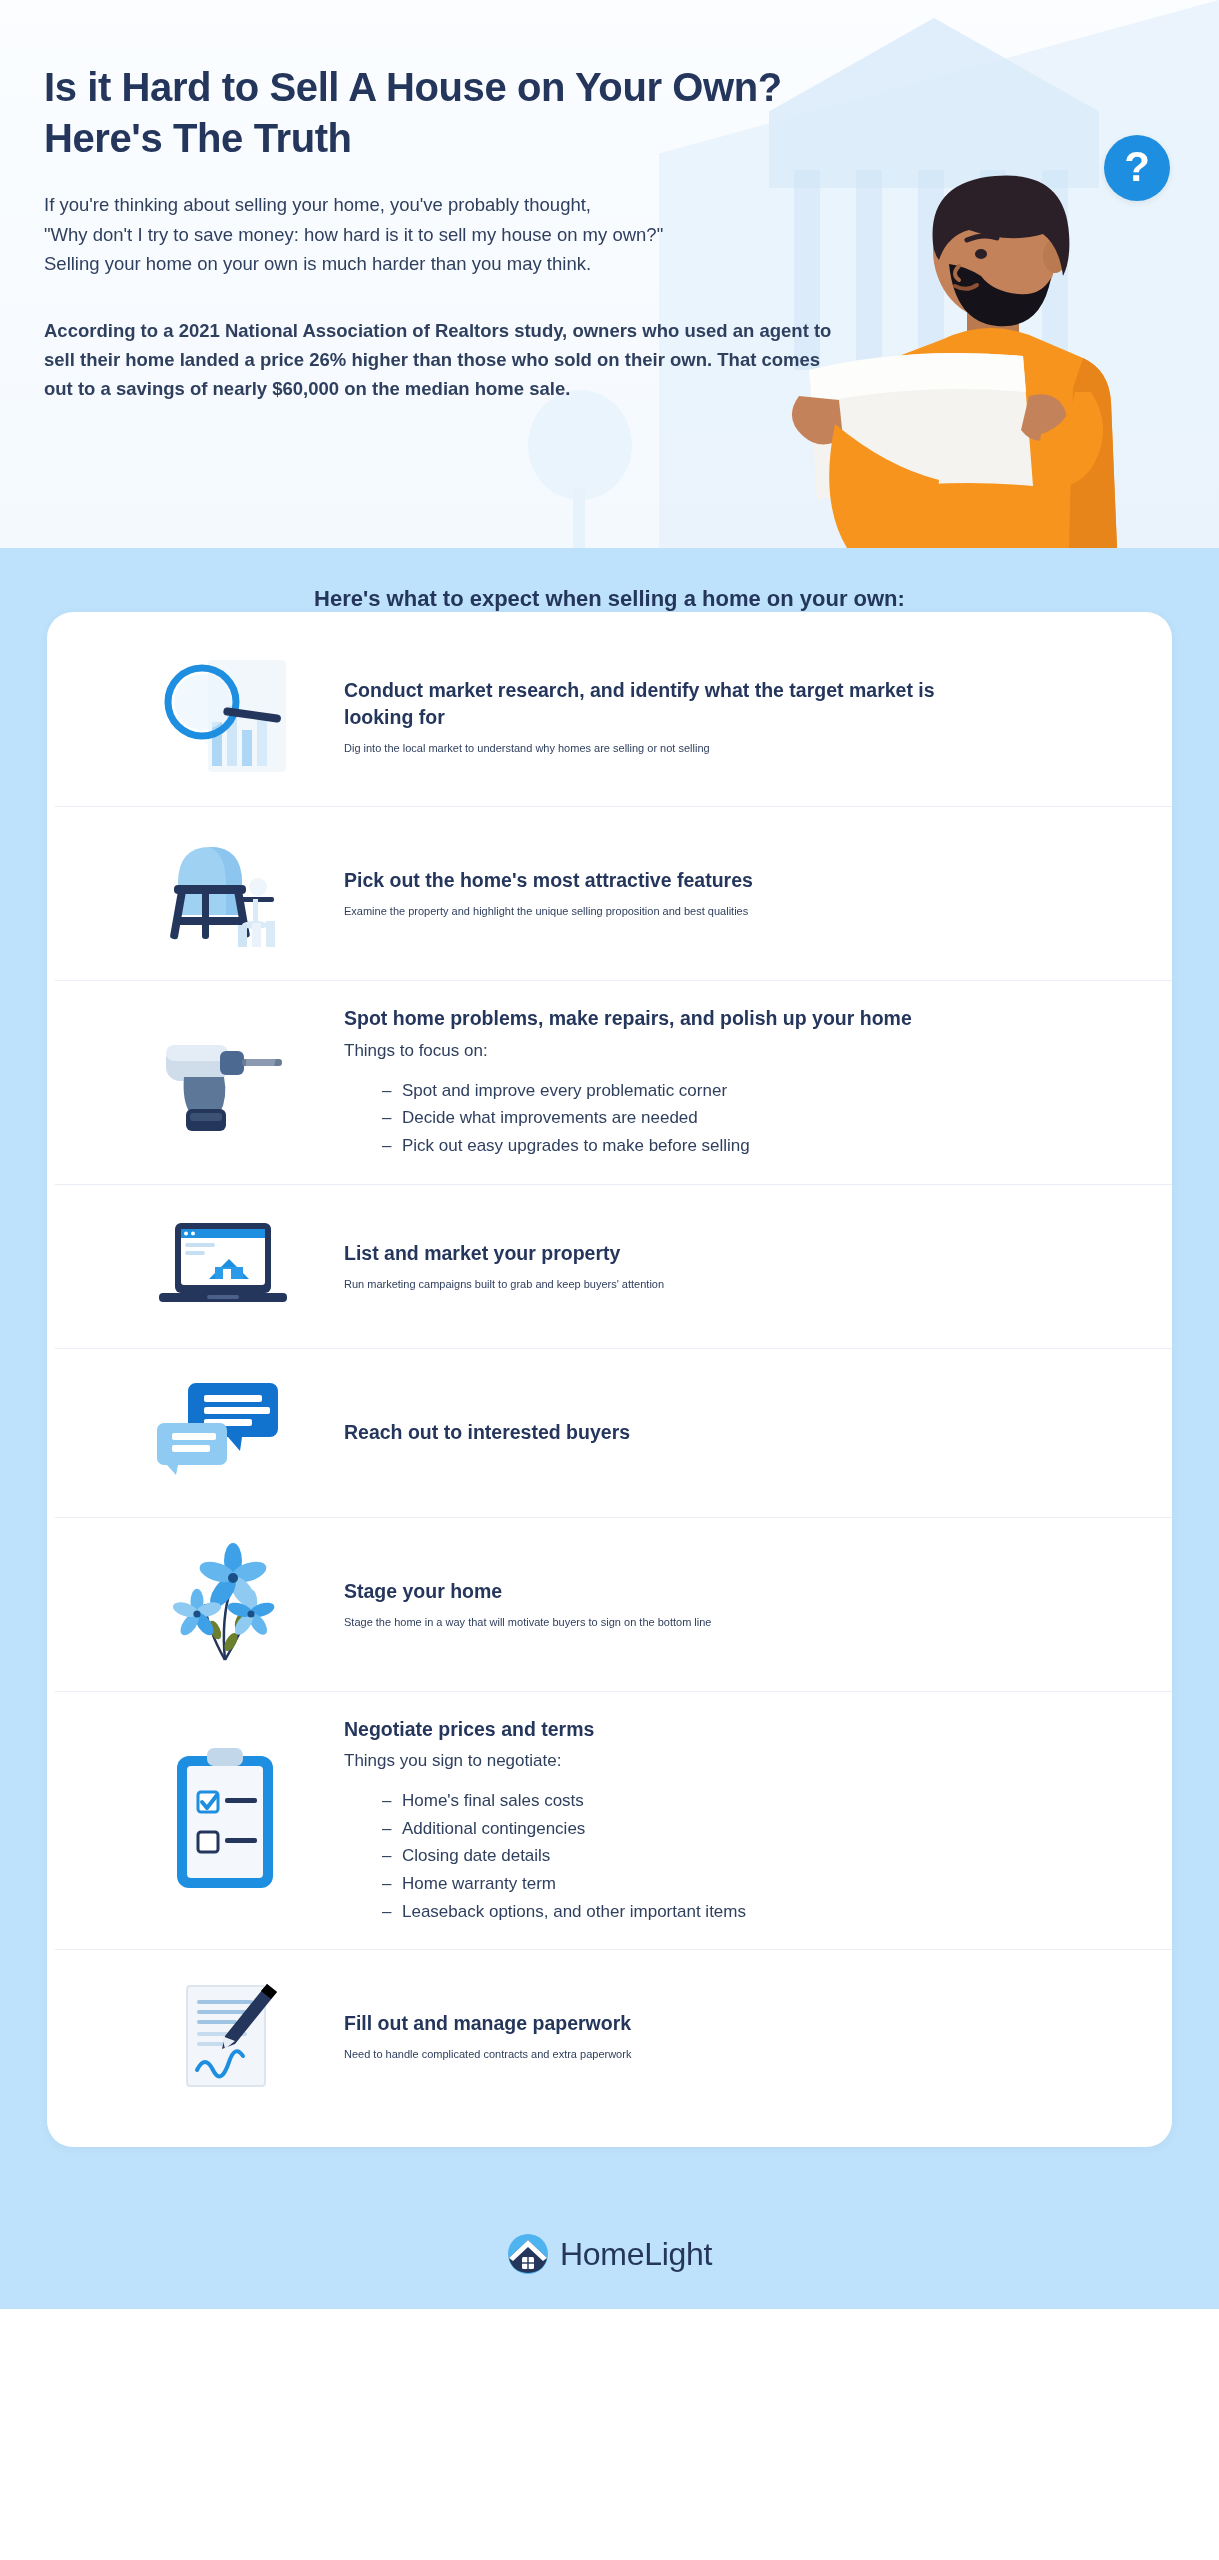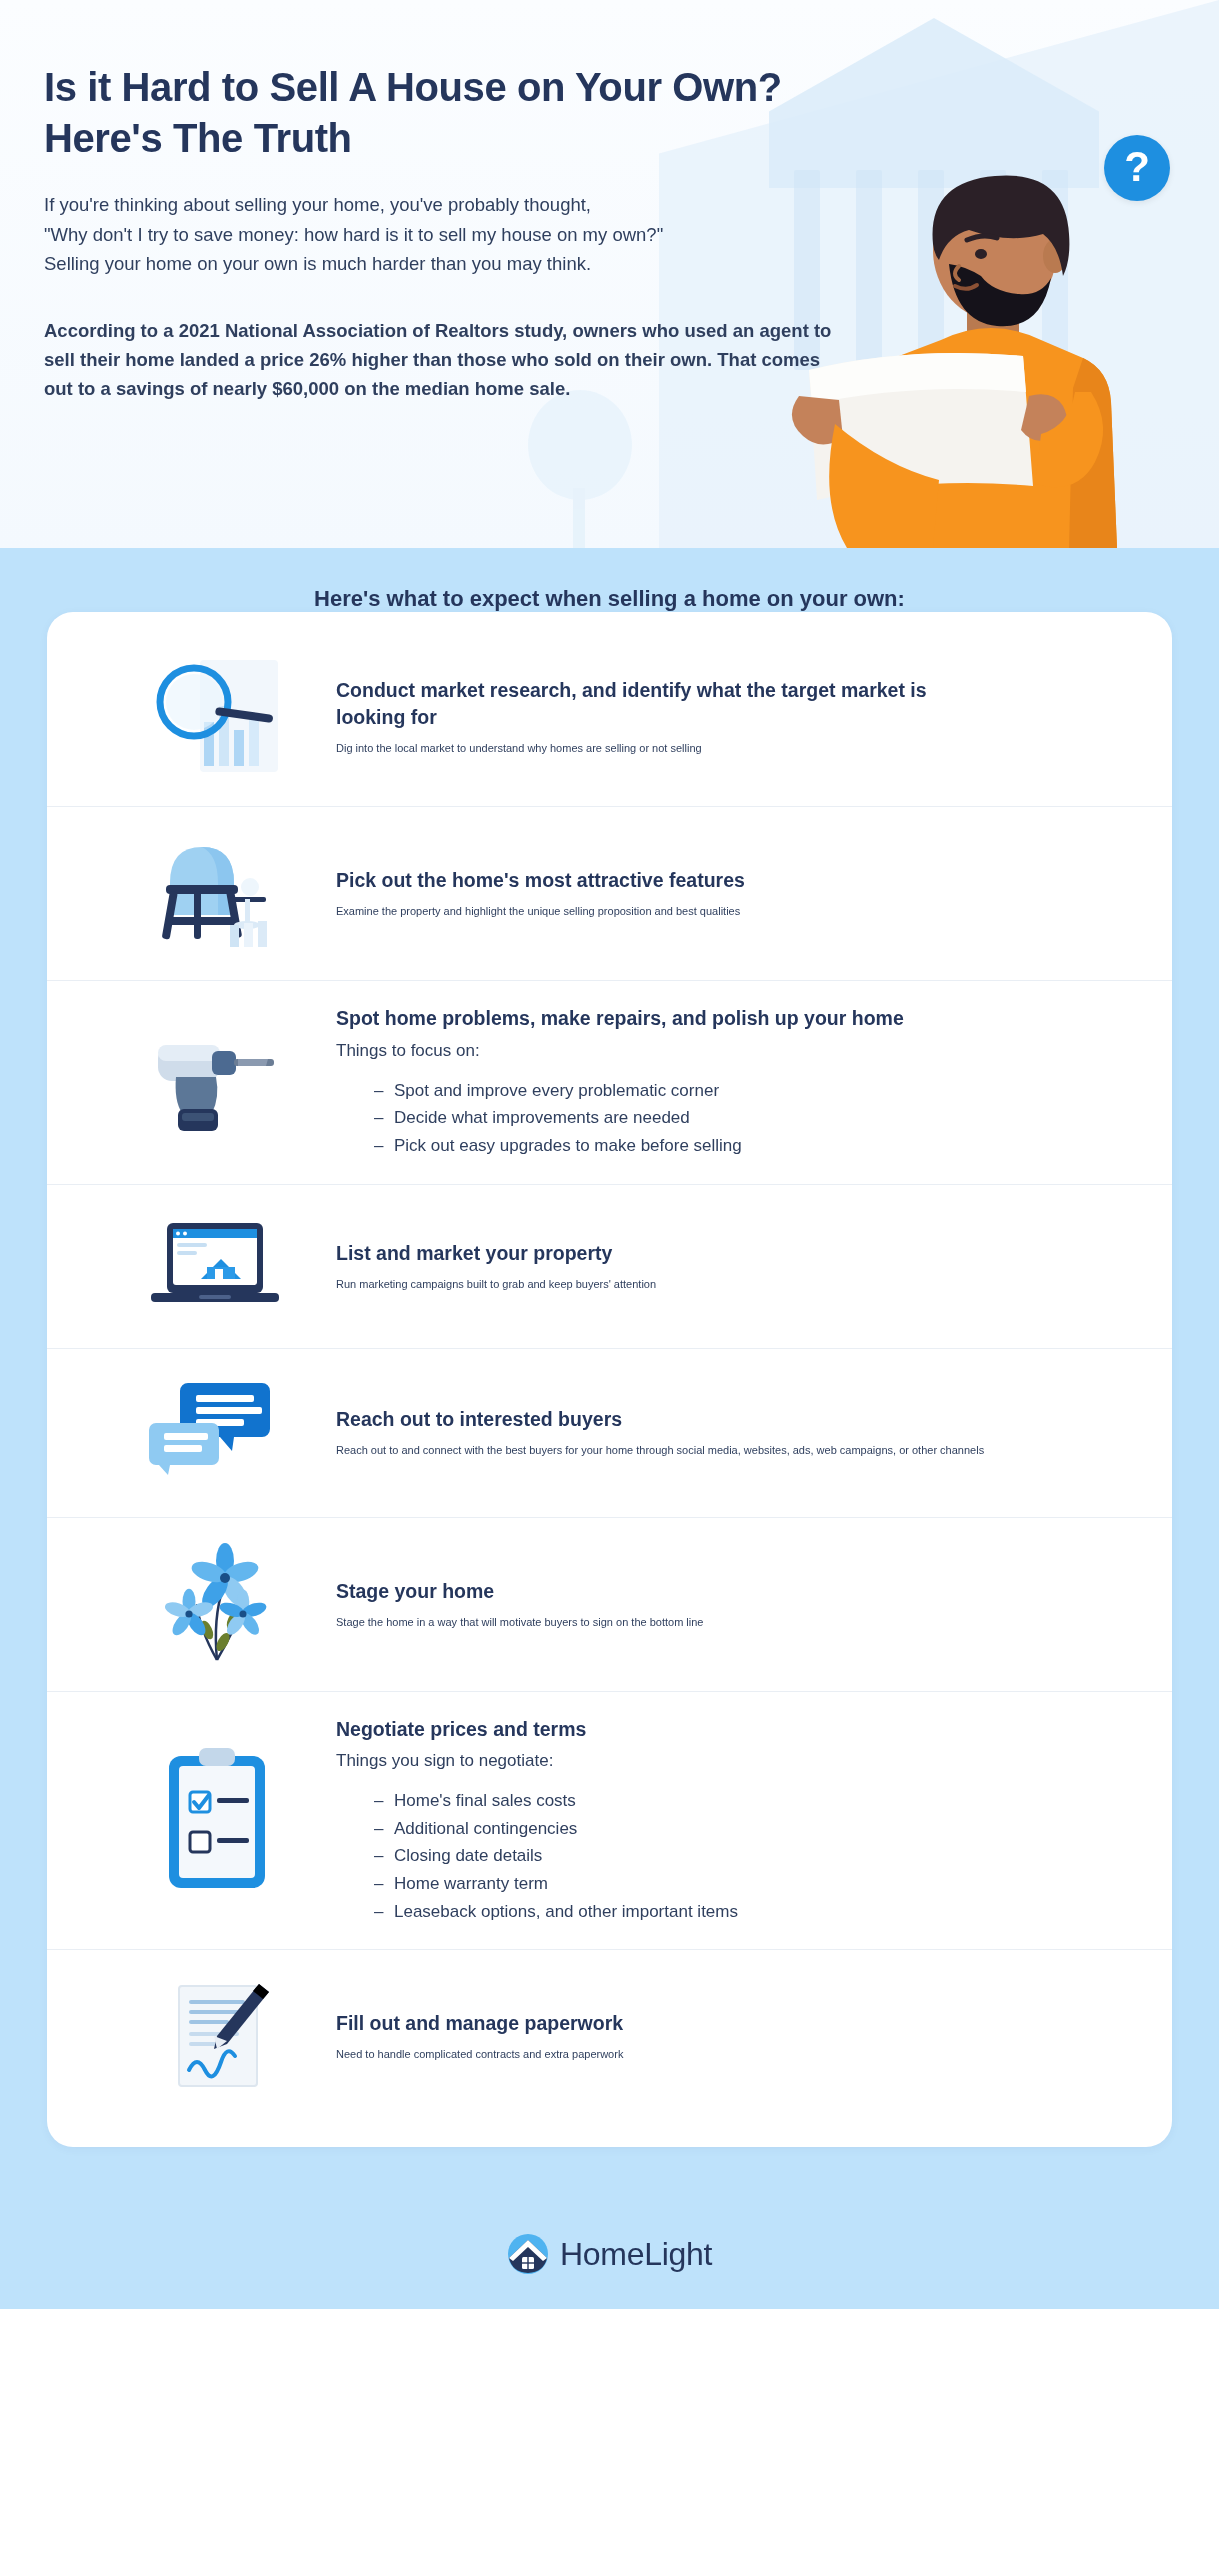--- a/index.html
+++ b/index.html
@@ -113,21 +113,21 @@
     font-size: 22px;
     font-weight: 700;
     color: #25365c;
   }
 
   .card {
     width: 1125px;
     margin: 0 auto;
     background: #fff;
     border-radius: 26px;
-    padding: 16px 0 24px 0;
+    padding: 16px 0 24px 8px;
     box-shadow: 0 2px 10px rgba(30,60,110,.05);
   }
 
   .step {
     display: flex;
     align-items: center;
     padding: 24px 58px 24px 62px;
     border-bottom: 1px solid #e9eef4;
     min-height: 150px;
   }
@@ -358,21 +358,20 @@
           <rect x="54" y="22" width="58" height="7" rx="2" fill="#fff"></rect>
           <rect x="54" y="34" width="66" height="7" rx="2" fill="#fff"></rect>
           <rect x="54" y="46" width="48" height="7" rx="2" fill="#fff"></rect>
           <path d="M14 50 h56 a7 7 0 0 1 7 7 v28 a7 7 0 0 1 -7 7 h-42 l-2 10 l-9 -10 h-3 a7 7 0 0 1 -7 -7 v-28 a7 7 0 0 1 7 -7 z" fill="#8fcaf2"></path>
           <rect x="22" y="60" width="44" height="7" rx="2" fill="#fff"></rect>
           <rect x="22" y="72" width="38" height="7" rx="2" fill="#fff"></rect>
         </svg>
       </div>
       <div class="step-body">
         <div class="step-title">Reach out to interested buyers</div>
-        <div class="step-desc">Reach out to and connect with the best buyers for your home through social media, websites, ads, web campaigns, or other channels</div>
       </div>
     </div>
 
     <div class="step">
       <div class="step-icon">
         <svg width="140" height="125" viewBox="0 0 140 125">
           <path d="M70 118 q-4 -42 6 -72" stroke="#25365c" stroke-width="2.5" fill="none"></path>
           <path d="M70 118 q-18 -32 -20 -56" stroke="#25365c" stroke-width="2.5" fill="none"></path>
           <path d="M70 118 q16 -28 24 -48" stroke="#25365c" stroke-width="2.5" fill="none"></path>
           <ellipse cx="60" cy="88" rx="5" ry="10" fill="#6b7f2e" transform="rotate(-25 60 88)"></ellipse>

